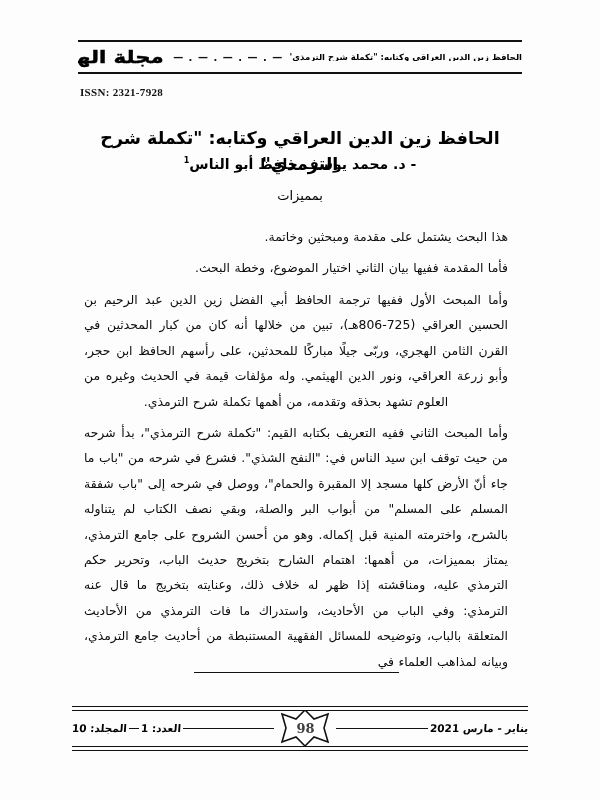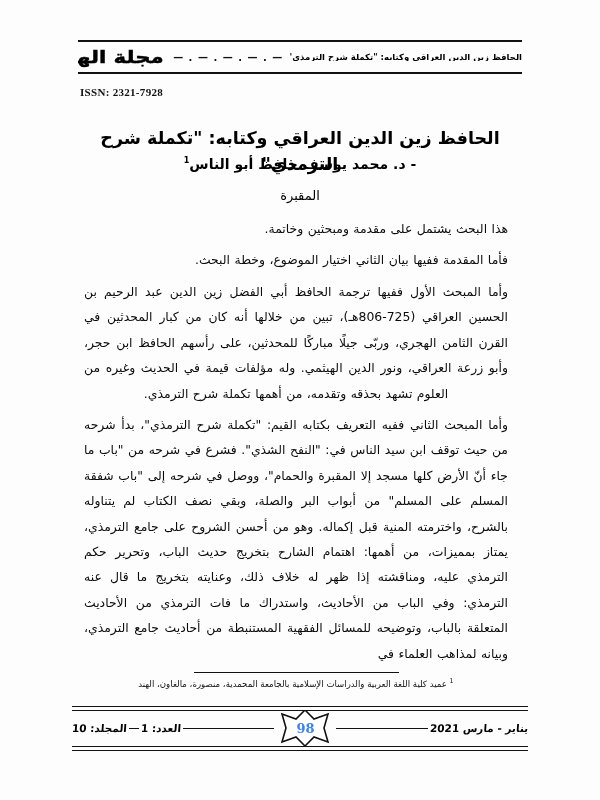--- a/index.html
+++ b/index.html
@@ -148,21 +148,21 @@
     text-align: center;
     font-family: "DejaVu Sans", sans-serif;
     font-size: 13px;
     font-weight: normal;
     color: #000;
   }
 
   
   .body-col {
     position: absolute;
-    top: 216px;
+    top: 224px;
     left: 84px;
     width: 424px;
     direction: rtl;
   }
   .para {
     font-family: "DejaVu Sans", sans-serif;
     font-size: 12.4px;
     line-height: 2.05;
     color: #0c0c0c;
     text-align: justify;
@@ -270,21 +270,21 @@
     display: flex;
     align-items: center;
     justify-content: center;
   }
   .page-badge .num {
     position: relative;
     z-index: 3;
     font-family: "DejaVu Serif", serif;
     font-weight: bold;
     font-size: 13px;
-    color: #3b82f6;
+    color: #404040;
     direction: ltr;
   }
   .badge-svg {
     position: absolute;
     inset: 0;
     z-index: 2;
   }
 </style>
 </head>
 <body>
@@ -302,32 +302,31 @@
   </div>
 
   <div class="issn">ISSN: 2321-7928</div>
 
   <h1 class="article-title">الحافظ زين الدين العراقي وكتابه: "تكملة شرح الترمذي"</h1>
 
   <div class="author-line">
     <span>- د. محمد يوسف حافظ أبو الناس</span><sup>1</sup>
   </div>
 
-  <div class="abstract-heading">المقبرة</div>
+  <div class="abstract-heading">بمميزات</div>
 
   <div class="body-col">
     <p class="para short">هذا البحث يشتمل على مقدمة ومبحثين وخاتمة.</p>
     <p class="para short">فأما المقدمة ففيها بيان الثاني اختيار الموضوع، وخطة البحث.</p>
     <p class="para tail-center">وأما المبحث الأول ففيها ترجمة الحافظ أبي الفضل زين الدين عبد الرحيم بن الحسين العراقي (725-806هـ)، تبين من خلالها أنه كان من كبار المحدثين في القرن الثامن الهجري، وربّى جيلًا مباركًا للمحدثين، على رأسهم الحافظ ابن حجر، وأبو زرعة العراقي، ونور الدين الهيثمي. وله مؤلفات قيمة في الحديث وغيره من العلوم تشهد بحذقه وتقدمه، من أهمها تكملة شرح الترمذي.</p>
     <p class="para">وأما المبحث الثاني ففيه التعريف بكتابه القيم: "تكملة شرح الترمذي"، بدأ شرحه من حيث توقف ابن سيد الناس في: "النفح الشذي". فشرع في شرحه من "باب ما جاء أنّ الأرض كلها مسجد إلا المقبرة والحمام"، ووصل في شرحه إلى "باب شفقة المسلم على المسلم" من أبواب البر والصلة، وبقي نصف الكتاب لم يتناوله بالشرح، واخترمته المنية قبل إكماله. وهو من أحسن الشروح على جامع الترمذي، يمتاز بمميزات، من أهمها: اهتمام الشارح بتخريج حديث الباب، وتحرير حكم الترمذي عليه، ومناقشته إذا ظهر له خلاف ذلك، وعنايته بتخريج ما قال عنه الترمذي: وفي الباب من الأحاديث، واستدراك ما فات الترمذي من الأحاديث المتعلقة بالباب، وتوضيحه للمسائل الفقهية المستنبطة من أحاديث جامع الترمذي، وبيانه لمذاهب العلماء في</p>
   </div>
 
   <div class="footnote-area">
     <div class="footnote-rule"></div>
-    <div class="footnote-text"><sup>1</sup> <span>عميد كلية اللغة العربية والدراسات الإسلامية بالجامعة المحمدية، منصورة، مالغاون، الهند</span></div>
   </div>
 
   <div class="footer">
     <div class="f-rule r1"></div>
     <div class="f-rule r2"></div>
 
     <div class="f-content">
       <div class="f-right">
         <span class="f-vol">المجلد: 10</span>
         <span class="f-connector"></span>

